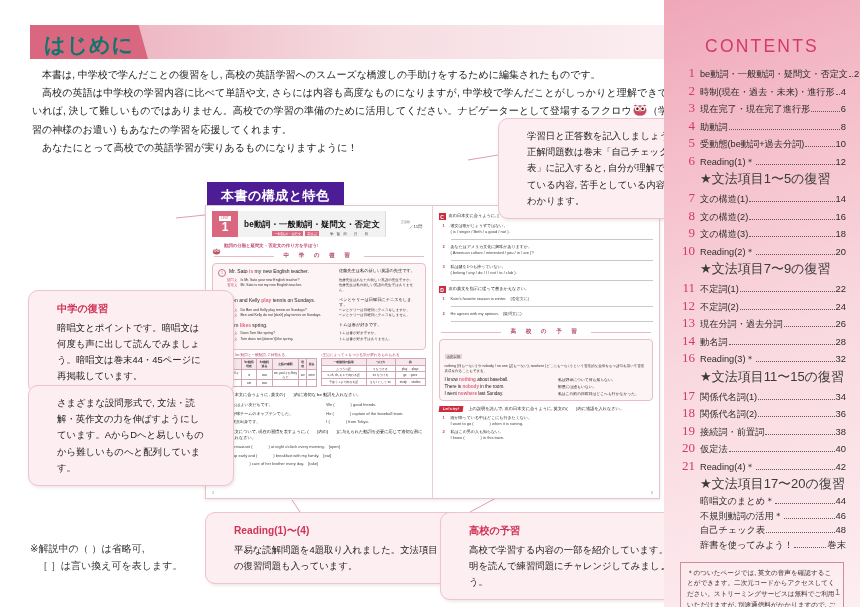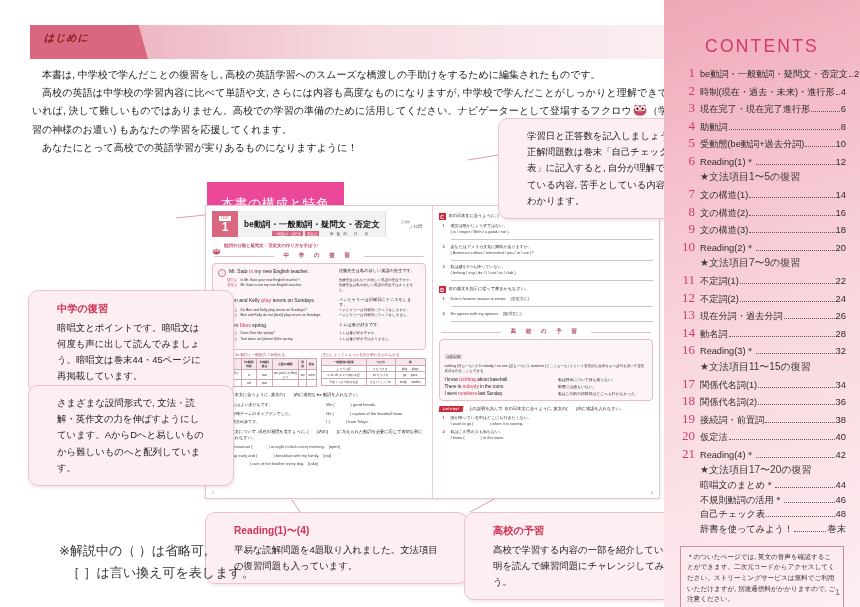--- a/index.html
+++ b/index.html
@@ -19,41 +19,41 @@
     position: absolute; inset: 0;
     background: linear-gradient(to right, #e8a8b6 0%, #eeb9c4 18%, #f6dde2 55%, #fbeef1 100%);
   }
   .intro-header .tab {
     position: absolute; left: 0; top: 0; width: 118px; height: 34px;
     background: #d9677f;
     clip-path: polygon(0 0, 92% 0, 100% 100%, 0 100%);
   }
   .intro-header .tab-label {
     position: absolute; left: 14px; top: 6px;
-    color: #7f1d1d; font-size: 10px; font-weight: bold; letter-spacing: 1px; font-style: italic;
+    color: #0f766e; font-size: 21px; font-weight: bold; letter-spacing: 1px;
   }
 
   .intro-body {
     position: absolute; left: 32px; top: 66px; width: 636px;
     font-size: 10px; line-height: 1.82; color: #1a1a1a;
     text-align: justify;
   }
   .intro-body p { margin: 0; text-indent: 1em; }
   .owl-inline {
     display: inline-block; width: 16px; height: 12px; vertical-align: -2px;
     position: relative;
   }
   .owl-inline svg { position: absolute; left: 0; top: -1px; }
 
   
   .feature-title {
     position: absolute; left: 207px; top: 182px;
-    background: #ec4899; color: #fff;
-    font-size: 13px; font-weight: normal;
-    padding: 13px 14px 6px 14px; letter-spacing: 0.5px;
+    background: #4c1d95; color: #fff;
+    font-size: 13px; font-weight: bold;
+    padding: 5px 14px 6px 14px; letter-spacing: 0.5px;
   }
 
   
   .spread {
     position: absolute; left: 205px; top: 205px; width: 453px; height: 292px;
     background: #fff; border: 1px solid #e6c4cd;
     box-shadow: 0 1px 3px rgba(150,90,105,0.18);
     display: flex;
   }
   .spread-page { position: relative; height: 100%; box-sizing: border-box; padding: 5px 6px; overflow: hidden; }
@@ -166,21 +166,21 @@
     color: #cf3355; font-weight: bold; font-size: 10.2px;
     display: block; margin-bottom: 2px;
   }
   .callout .c-body { display: block; }
 
   .co-1 { left: 28px; top: 200px; width: 148px; }
   .co-2 { left: 28px; top: 290px; width: 148px; }
   .co-3 { left: 28px; top: 385px; width: 148px; }
   .co-4 { left: 498px; top: 118px; width: 152px; }
   .co-5 { left: 205px; top: 512px; width: 205px; }
-  .co-6 { left: 440px; top: 512px; width: 215px; margin-left: 24px; }
+  .co-6 { left: 440px; top: 512px; width: 215px; }
 
   .leader { position: absolute; stroke: #e39cb0; stroke-width: 1; fill: none; }
 
   
   .contents {
     position: absolute; right: 0; top: 0; width: 196px; height: 607px;
     background: linear-gradient(160deg, #efa7b8 0%, #f4bcc8 22%, #f9d8df 55%, #fdeef1 100%);
     box-sizing: border-box; padding: 0 14px;
   }
   .contents-title {
@@ -190,31 +190,31 @@
   .toc-list { list-style: none; margin: 0; padding: 0; }
   .toc-row { display: flex; align-items: baseline; margin-bottom: 1.5px; }
   .toc-num {
     color: #d4396a; font-size: 13px; width: 17px; text-align: right;
     flex: none; padding-right: 5px; font-family: "Liberation Serif", serif;
   }
   .toc-main { flex: 1; display: flex; align-items: baseline; font-size: 9.2px; color: #2b2b2b; min-width: 0; }
   .toc-label { white-space: nowrap; }
   .toc-dots { flex: 1; border-bottom: 1.2px dotted #6b5158; margin: 0 1px 2px 1px; min-width: 4px; }
   .toc-page { flex: none; font-size: 9.4px; color: #2b2b2b; }
-  .toc-sub { font-size: 10px; color: #3a3a3a; margin: 0 0 2px 22px; }
+  .toc-sub { font-size: 13px; color: #3a3a3a; margin: 0 0 2px 22px; }
   .toc-row.noname .toc-num { visibility: hidden; }
 
   .toc-note {
     margin: 10px 2px 0 2px; border: 1px solid #c98ea0; padding: 5px 6px;
     font-size: 6.6px; line-height: 1.62; color: #3a2d31; background: rgba(255,255,255,0.12);
   }
   .page-no-right { position: absolute; right: 20px; bottom: 10px; font-size: 9px; color: #8a6b73; }
 
   .bottom-note {
-    position: absolute; left: 30px; top: 540px; font-size: 13px; color: #333; line-height: 1.7; margin-left: 29px;
+    position: absolute; left: 30px; top: 540px; font-size: 10px; color: #333; line-height: 1.7;
   }
   .bottom-note .l2 { padding-left: 8px; }
 </style>
 </head>
 <body>
 
 <div class="page">
 
   <div class="intro-header">
     <div class="bar"></div>

